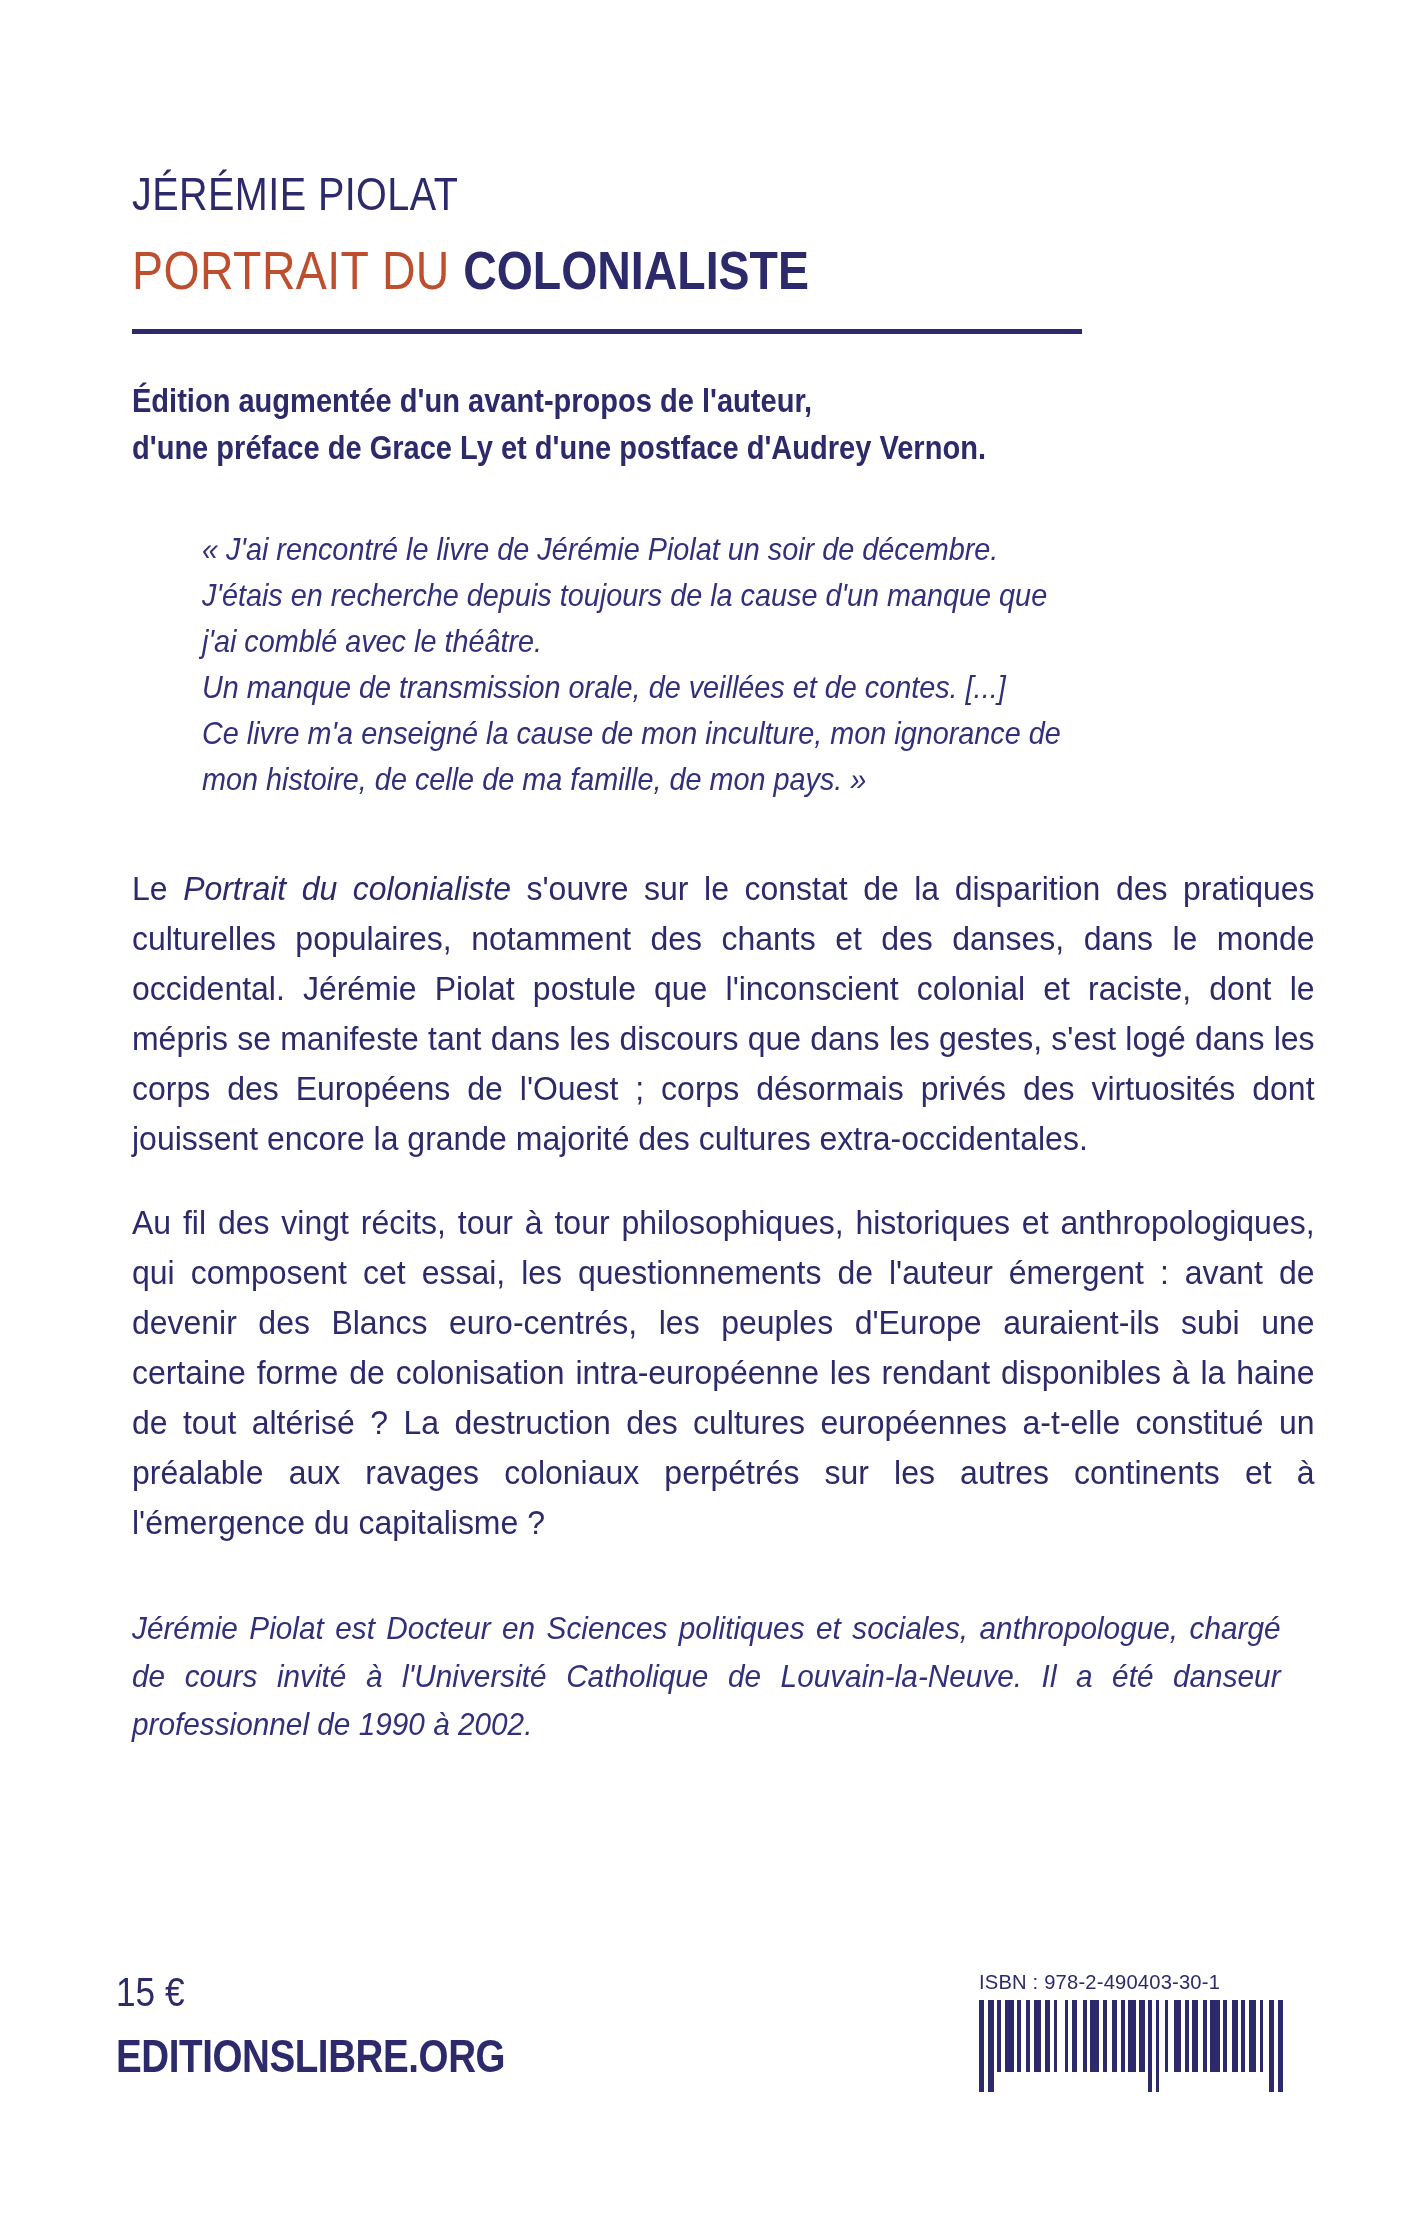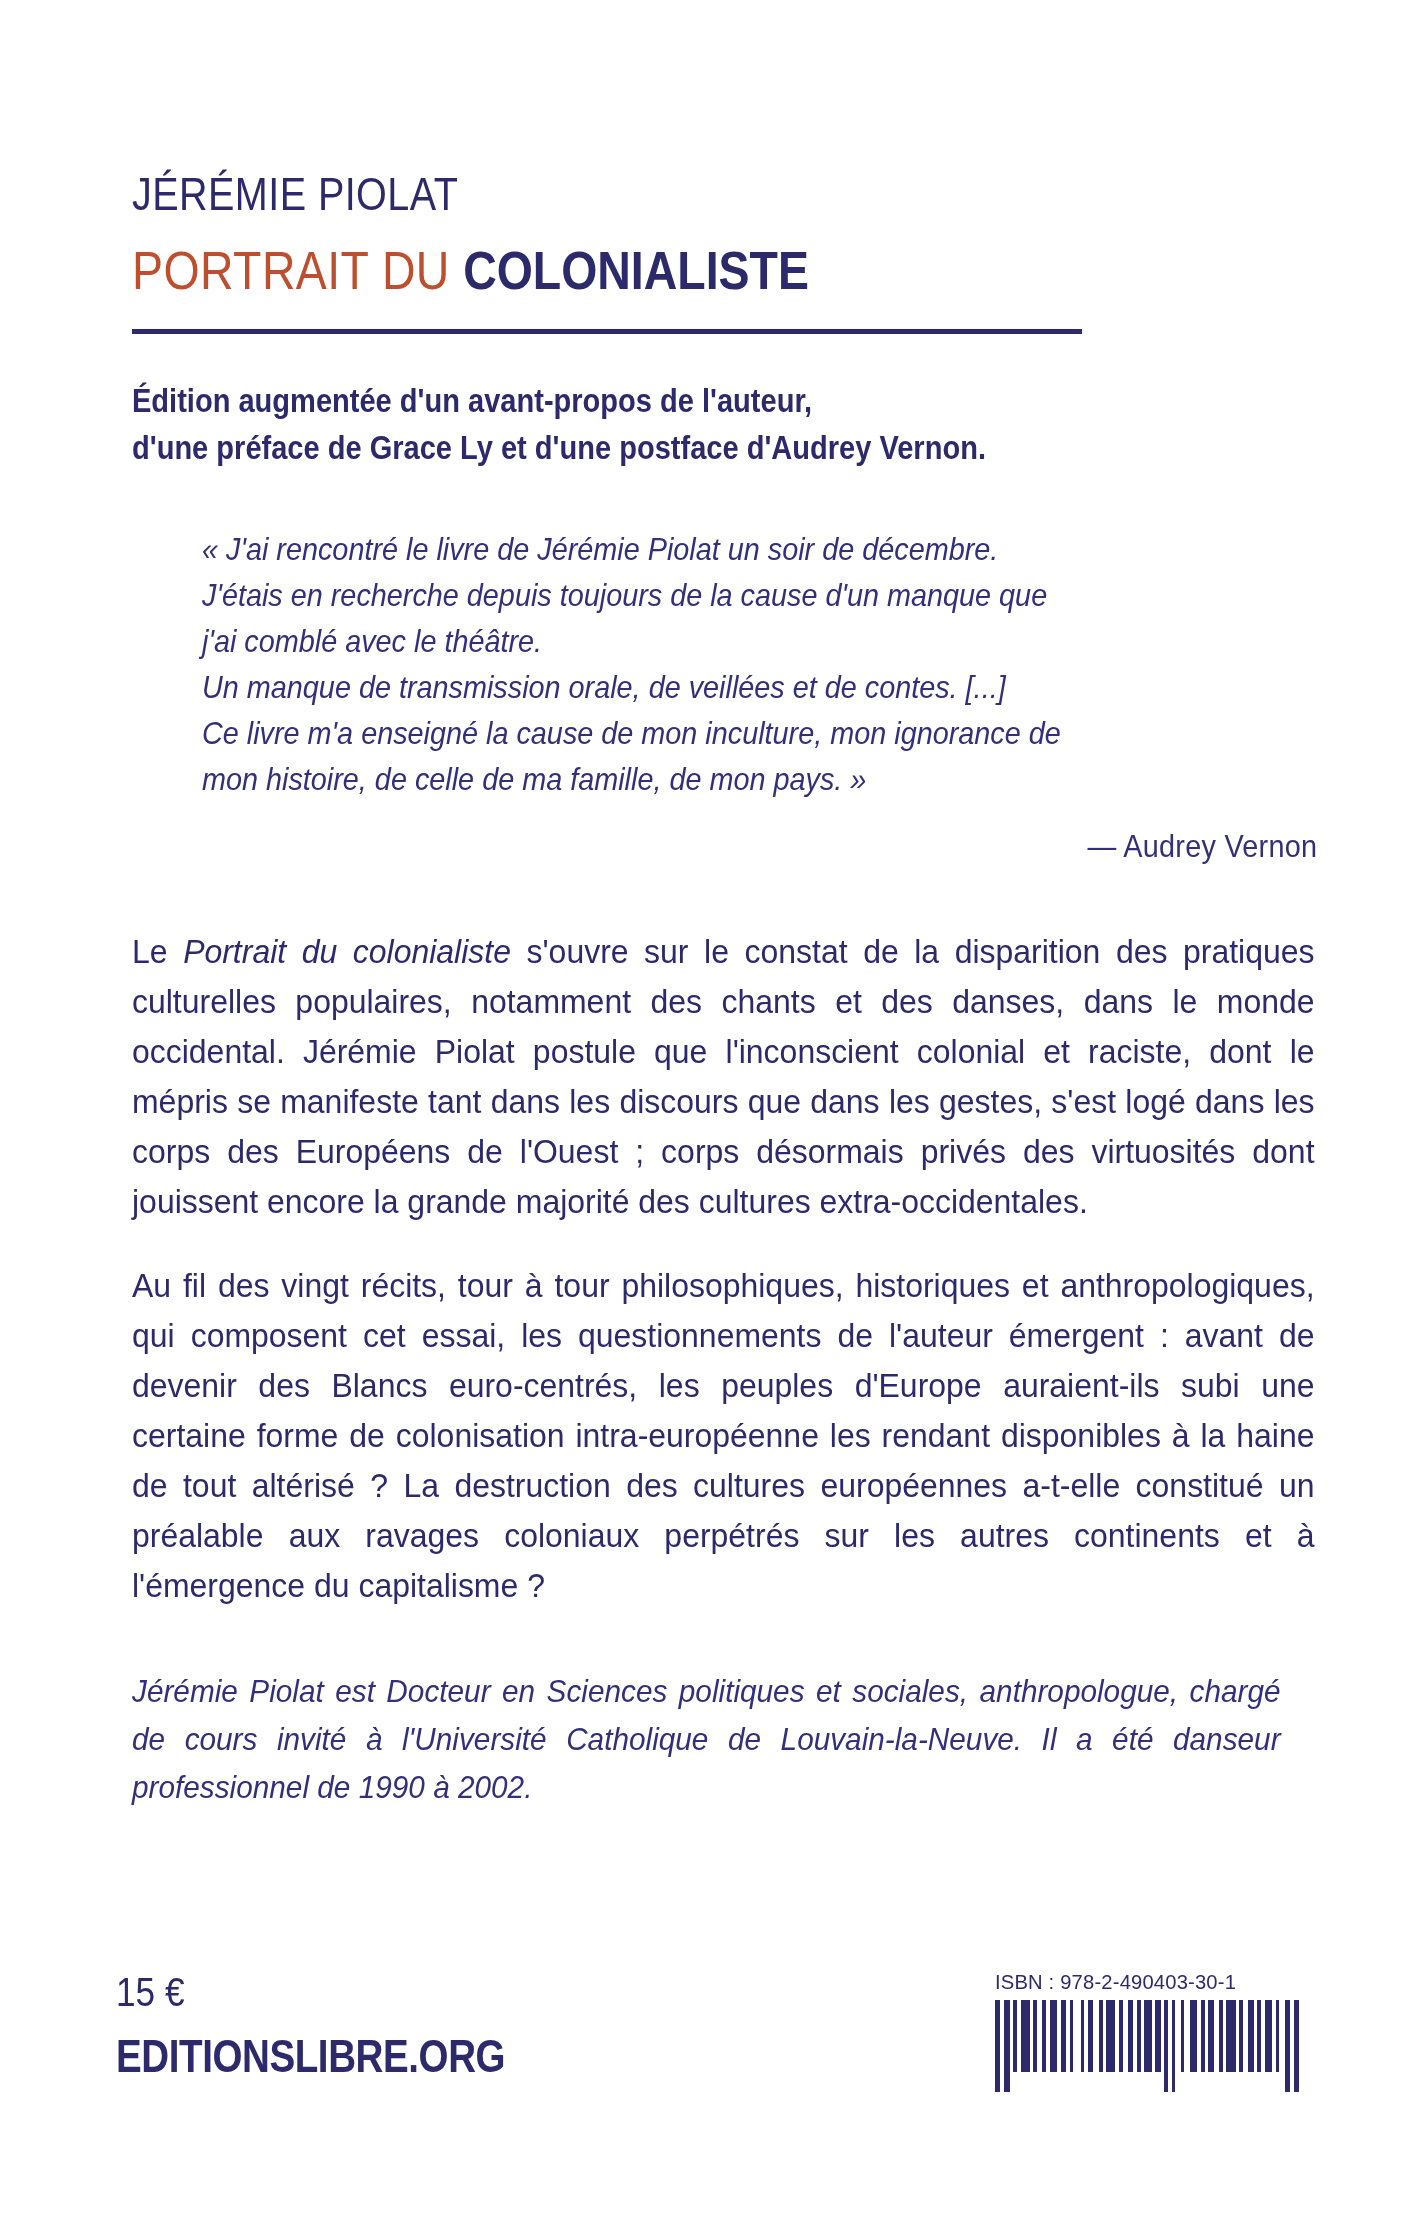--- a/index.html
+++ b/index.html
@@ -159,21 +159,21 @@
     top: 58px;
     color: #2c2a6b;
     font-size: 47px;
     font-weight: 700;
     letter-spacing: -0.5px;
     transform: scaleX(0.82);
     transform-origin: left top;
   }
   .barcode-area {
     position: absolute;
-    right: 0;
+    right: 16px;
     top: 0;
     width: 310px;
   }
   .isbn {
     color: #2c2a6b;
     font-size: 21px;
     letter-spacing: 0.2px;
     margin-bottom: 6px;
     white-space: nowrap;
     transform: scaleX(0.96);
@@ -213,21 +213,20 @@
       <div>d'une préface de Grace Ly et d'une postface d'Audrey Vernon.</div>
     </div>
 
     <div class="quote-block">
       <div class="quote">« J'ai rencontré le livre de Jérémie Piolat un soir de décembre.</div>
       <div class="quote">J'étais en recherche depuis toujours de la cause d'un manque que</div>
       <div class="quote">j'ai comblé avec le théâtre.</div>
       <div class="quote">Un manque de transmission orale, de veillées et de contes. [...]</div>
       <div class="quote">Ce livre m'a enseigné la cause de mon inculture, mon ignorance de</div>
       <div class="quote">mon histoire, de celle de ma famille, de mon pays. »</div>
-      <div class="quote-attrib"><span>— Audrey Vernon</span></div>
     </div>
 
     <div class="body-wrap">
       <p class="body"><span>Le </span><span class="it">Portrait du colonialiste</span><span> s'ouvre sur le constat de la disparition des pratiques culturelles populaires, notamment des chants et des danses, dans le monde occidental. Jérémie Piolat postule que l'inconscient colonial et raciste, dont le mépris se manifeste tant dans les discours que dans les gestes, s'est logé dans les corps des Européens de l'Ouest ; corps désormais privés des virtuosités dont jouissent encore la grande majorité des cultures extra-occidentales.</span></p>
       <p class="body">Au fil des vingt récits, tour à tour philosophiques, historiques et anthropologiques, qui composent cet essai, les questionnements de l'auteur émergent : avant de devenir des Blancs euro-centrés, les peuples d'Europe auraient-ils subi une certaine forme de colonisation intra-européenne les rendant disponibles à la haine de tout altérisé ? La destruction des cultures européennes a-t-elle constitué un préalable aux ravages coloniaux perpétrés sur les autres continents et à l'émergence du capitalisme ?</p>
     </div>
 
     <div class="bio">Jérémie Piolat est Docteur en Sciences politiques et sociales, anthropologue, chargé de cours invité à l'Université Catholique de Louvain-la-Neuve. Il a été danseur professionnel de 1990 à 2002.</div>
 
   </div>

